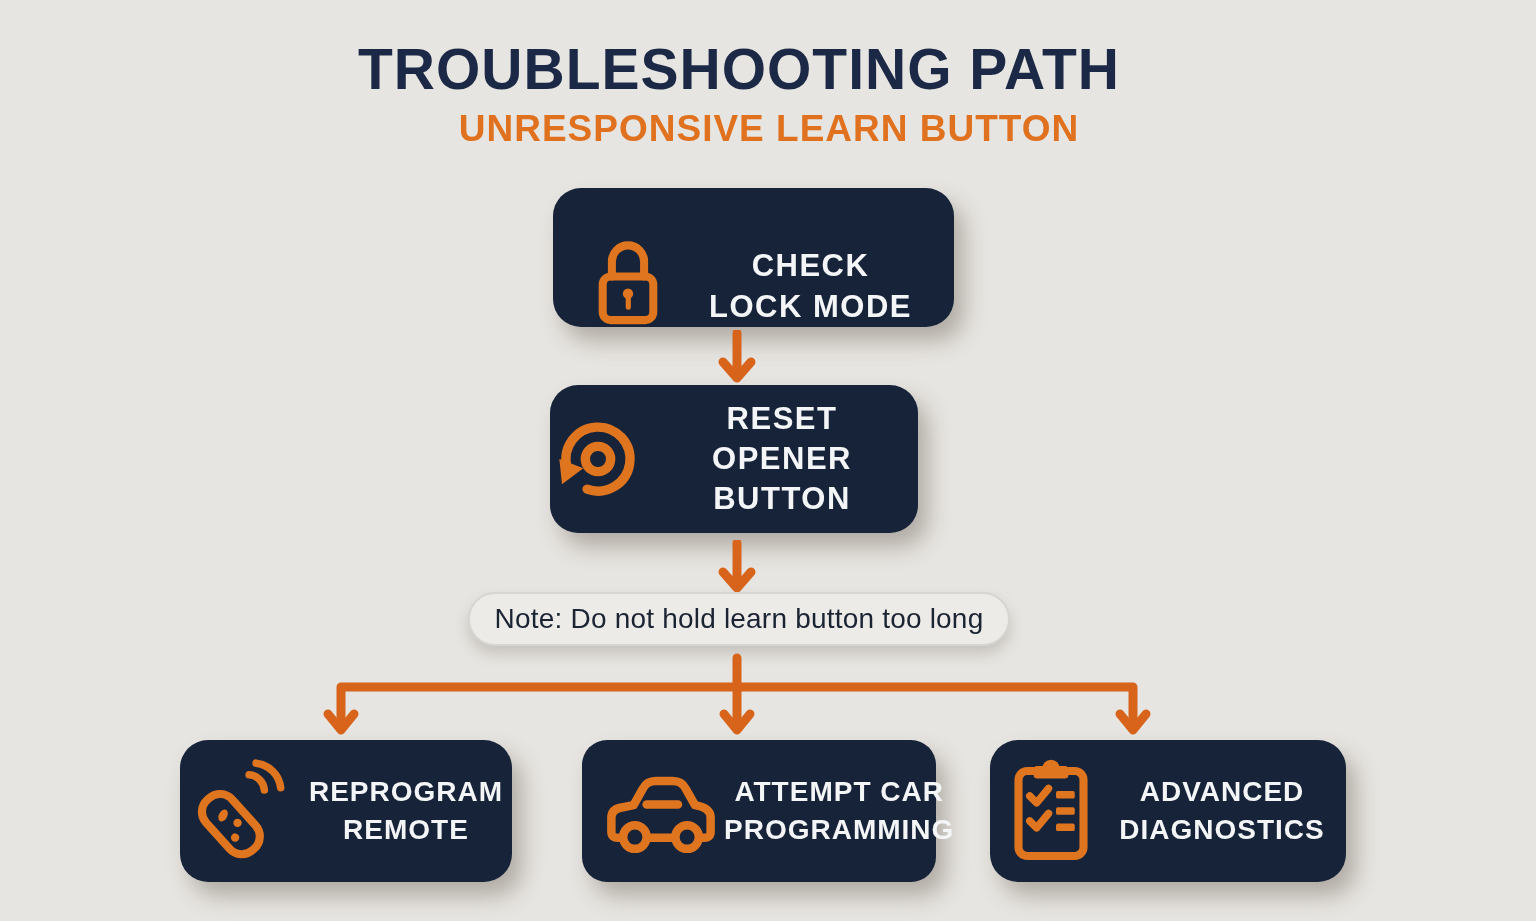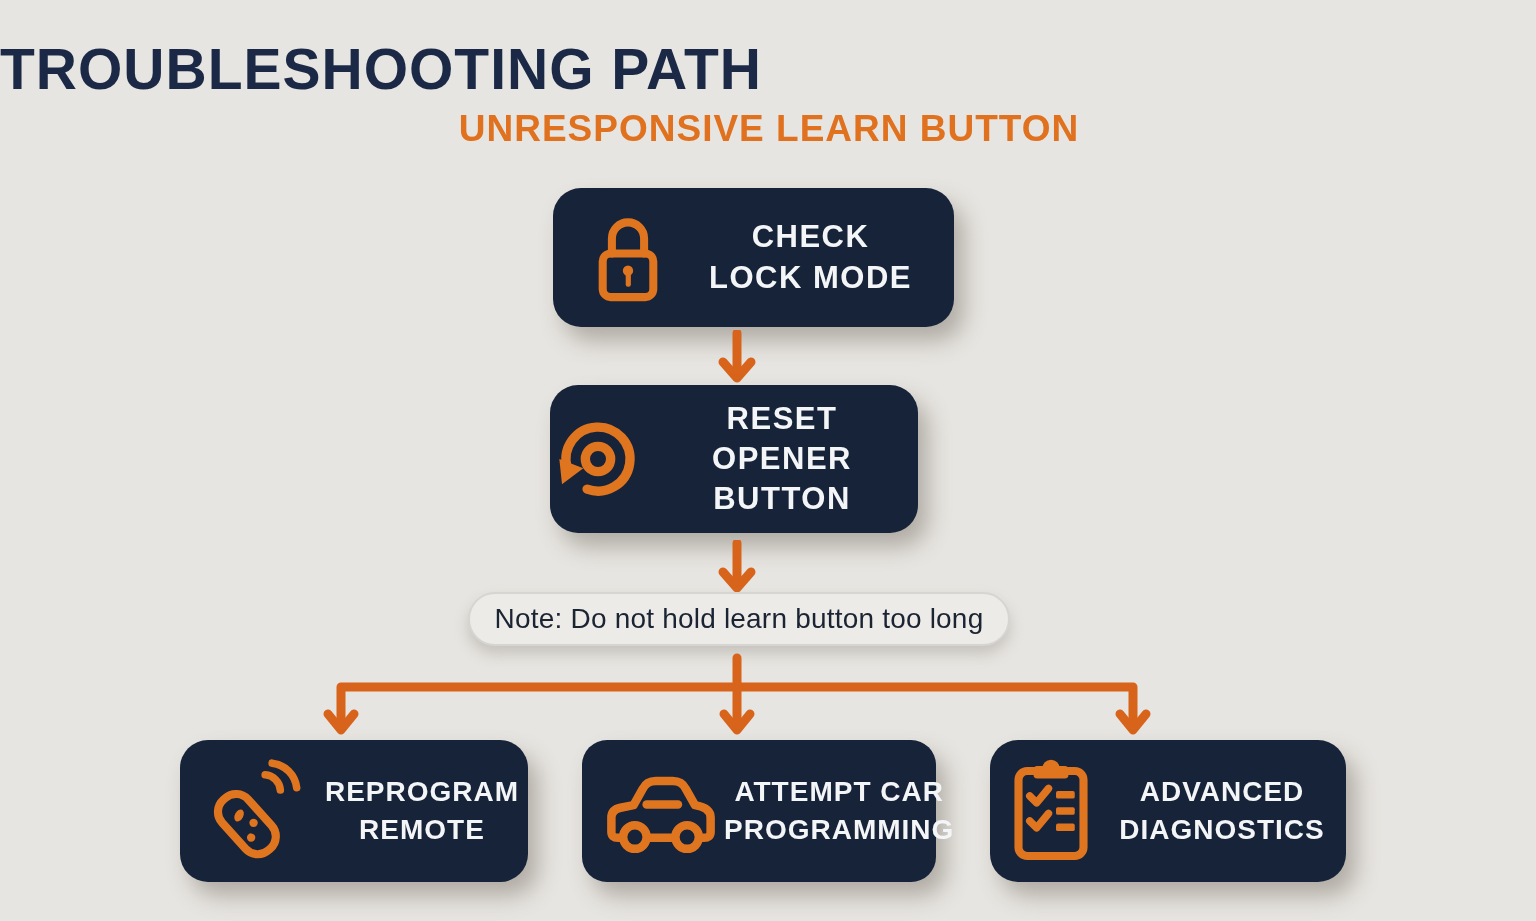--- a/index.html
+++ b/index.html
@@ -6,21 +6,21 @@
   body{
     width:1536px;height:921px;
     background:#e7e5e1;
     font-family:"Liberation Sans", sans-serif;
     position:relative;overflow:hidden;
   }
   .canvas{position:absolute;inset:0;}
 
   .title{
     position:absolute;left:0;top:36px;width:1478px;
-    text-align:left;
+    text-align:center;
     font-size:57px;font-weight:bold;letter-spacing:1px;
     color:#1b2946;
   }
   .subtitle{
     position:absolute;left:0;top:108px;width:1480px;
     text-align:center;
     font-size:37px;font-weight:bold;letter-spacing:1px;
     color:#e0711f;
     padding-left:29px;
   }
@@ -40,23 +40,23 @@
   .node .label{
     flex:1 1 auto;
     text-align:center;
     font-weight:bold;
   }
   .node .label span{display:block;}
 
   .step-label{font-size:31px;letter-spacing:1.5px;line-height:1.3;}
   .branch-label{font-size:28px;letter-spacing:1px;line-height:1.35;}
 
-  #box-step1{left:553px;top:188px;width:365px;height:139px;padding-left:36px;}
+  #box-step1{left:553px;top:188px;width:365px;height:139px;padding-left:36px;align-items:flex-end;}
   #box-step2{left:550px;top:385px;width:368px;height:148px;}
-  #box-branch1{left:180px;top:740px;width:330px;height:142px;padding-left:18px;}
+  #box-branch1{left:180px;top:740px;width:330px;height:142px;padding-left:2px;}
   #box-branch2{left:582px;top:740px;width:338px;height:142px;padding-left:16px;border-radius:25px;}
   #box-branch3{left:990px;top:740px;width:342px;height:142px;padding-left:14px;}
 
   .note-pill{
     position:absolute;left:468px;top:592px;width:542px;height:54px;
     background:#edebe8;
     border:2px solid #d6d5d2;
     border-radius:36px;
     box-shadow:0 8px 14px rgba(145,140,132,0.38);
     display:flex;align-items:center;justify-content:center;

